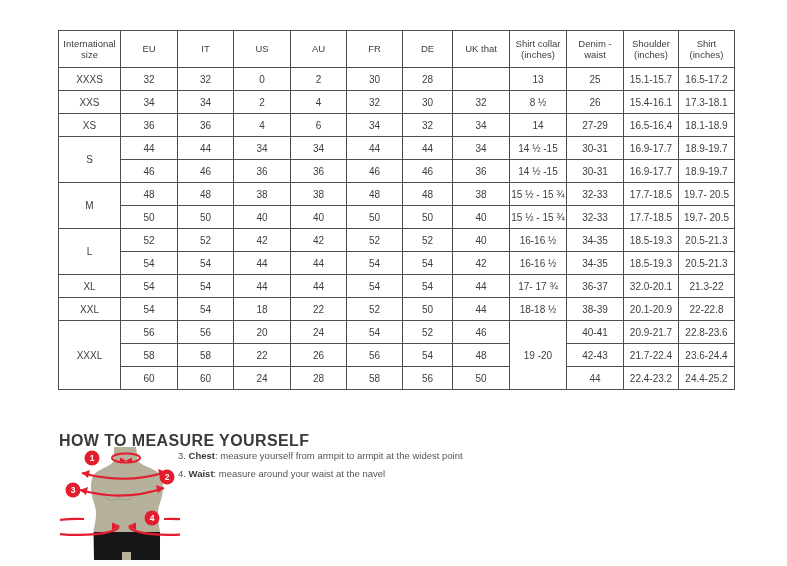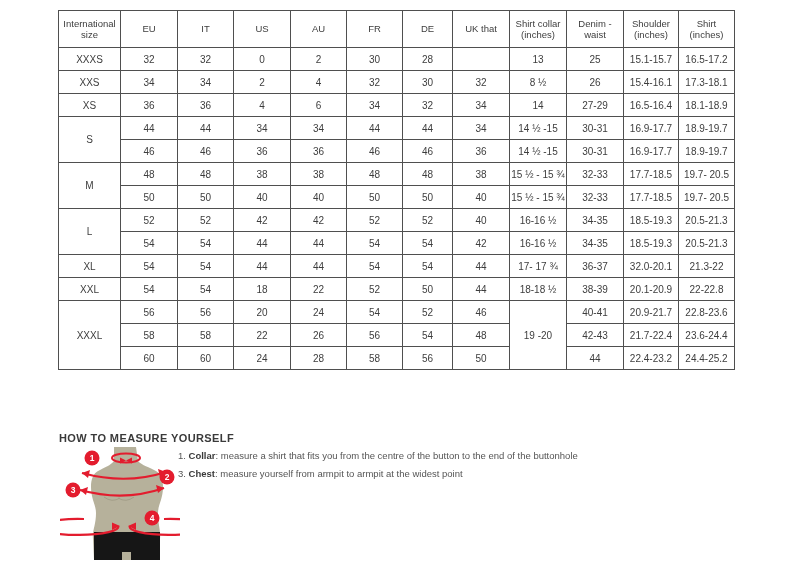--- a/index.html
+++ b/index.html
@@ -13,36 +13,36 @@
   html,body{margin:0;padding:0;}
   body{
     width:787px;height:566px;background:#ffffff;
     font-family:"Liberation Sans",sans-serif;
     position:relative;overflow:hidden;color:var(--text);
   }
   .page{position:absolute;inset:0;}
 
   
   table.size-chart{
-    position:absolute;left:58px;top:10px;width:676px;
+    position:absolute;left:58px;top:30px;width:676px;
     border-collapse:collapse;table-layout:fixed;
   }
   .size-chart th,.size-chart td{
     border:1px solid var(--table_border);
     text-align:center;vertical-align:middle;
     color:var(--text);font-weight:normal;
     padding:0 1px;background:#fff;
   }
   .size-chart th{font-size:9.5px;height:37px;line-height:1.2;}
   .size-chart td{font-size:10px;height:23px;line-height:1.1;}
 
   
   .howto-title{
     position:absolute;left:59px;top:432px;
-    font-size:11px;font-weight:bold;color:#3a3a3a;
+    font-size:16px;font-weight:bold;color:#3a3a3a;
     letter-spacing:.4px;
   }
   .figure-wrap{position:absolute;left:60px;top:445px;width:120px;height:121px;}
   .steps{position:absolute;left:178px;top:451px;width:560px;}
   .step{font-size:9.5px;color:#555;margin-bottom:8px;line-height:1.1;}
   .step .step-num{color:#555;}
   .step .step-label{font-weight:bold;color:#3a3a3a;}
   .step .step-rest{color:#555;}
   svg text.marker{
     font-family:"Liberation Sans",sans-serif;
@@ -323,20 +323,20 @@
       </g>
       <g>
         <circle cx="92" cy="73" r="7.5" fill="var(--accent_red)"></circle>
         <text class="marker" x="92" y="73" text-anchor="middle" dy="0.35em">4</text>
       </g>
     </svg>
   </div>
 
   <div class="steps">
     <div class="step">
-      <span class="step-num">1. </span><span class="step-label">Collar</span><span class="step-rest">: measure a shirt that fits you from the centre of the button to the end of the buttonhole</span>
+      <span class="step-num">3. </span><span class="step-label">Chest</span><span class="step-rest">: measure yourself from armpit to armpit at the widest point</span>
     </div>
     <div class="step">
-      <span class="step-num">3. </span><span class="step-label">Chest</span><span class="step-rest">: measure yourself from armpit to armpit at the widest point</span>
+      <span class="step-num">4. </span><span class="step-label">Waist</span><span class="step-rest">: measure around your waist at the navel</span>
     </div>
   </div>
 
 </div>
 
 </body></html>

